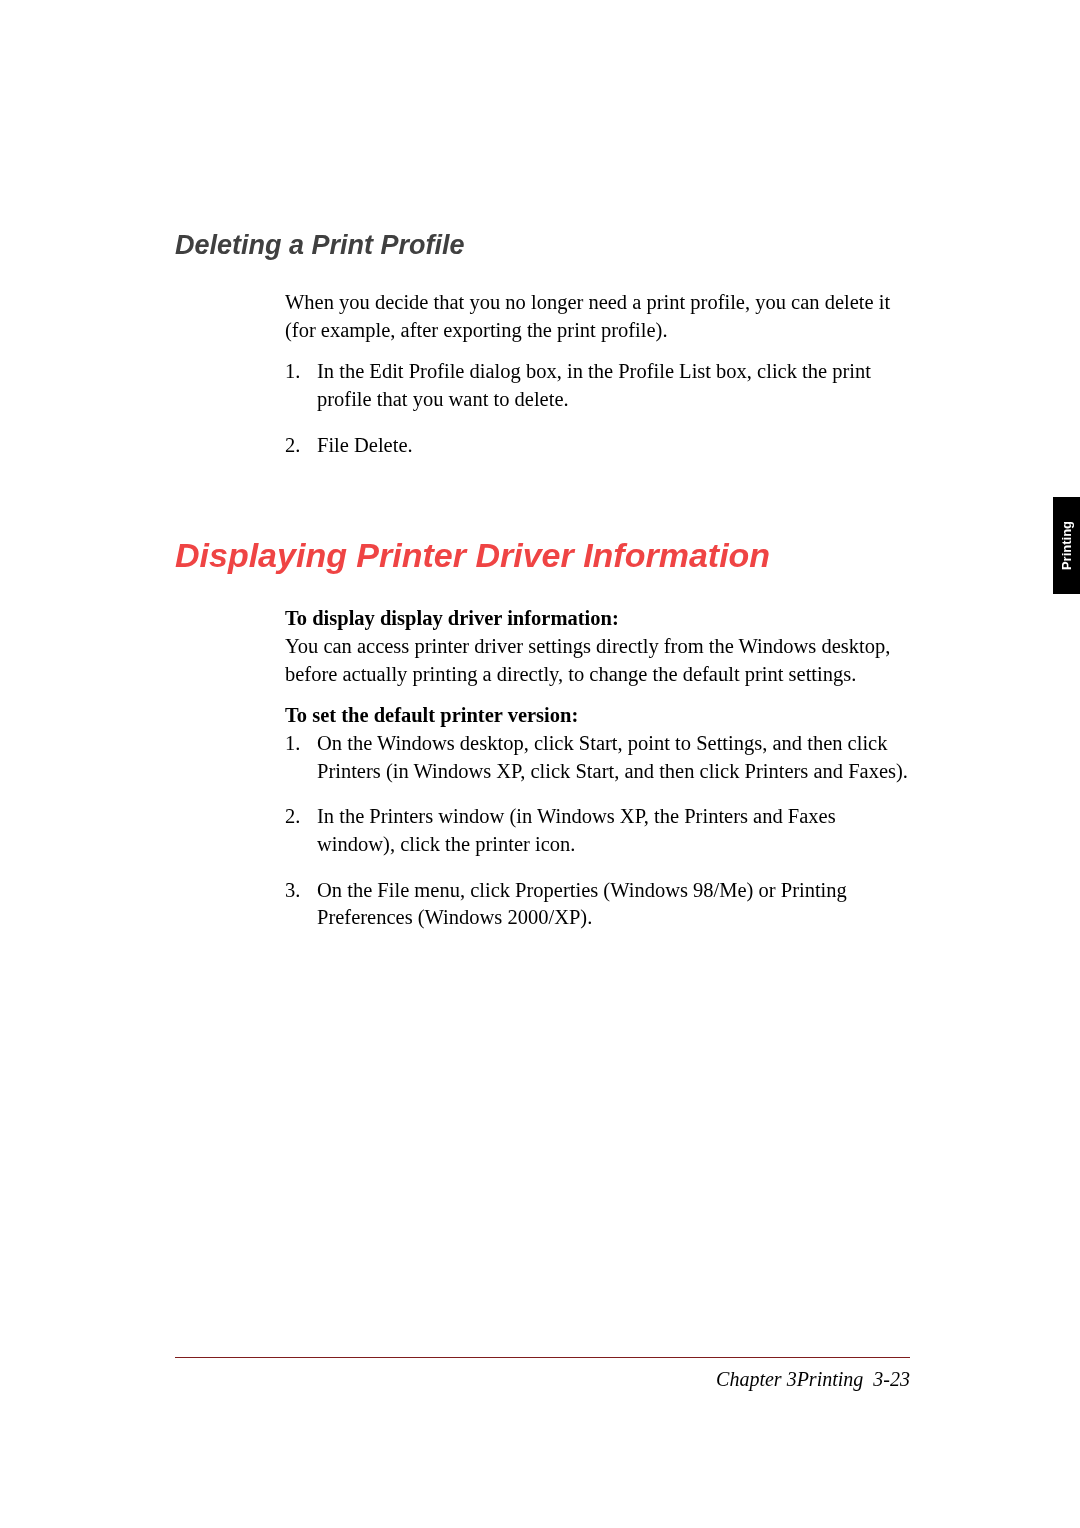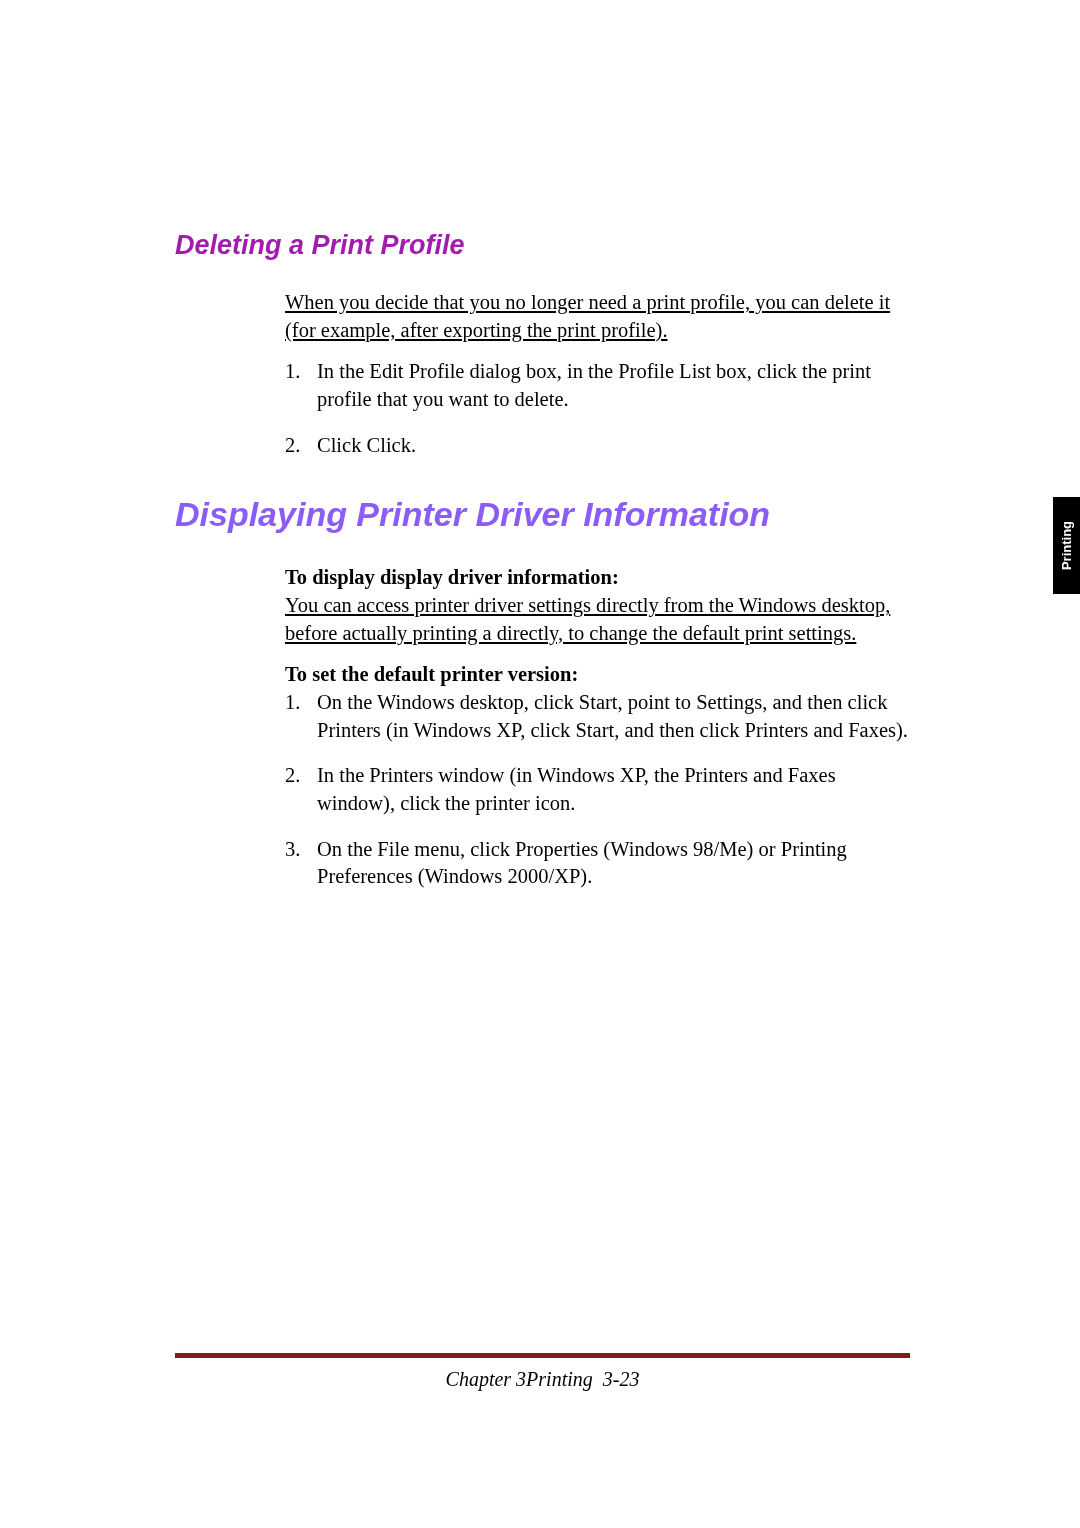--- a/index.html
+++ b/index.html
@@ -16,37 +16,36 @@
       position: relative;
     }
     .page-content {
       padding: 230px 170px 0 175px;
     }
     .h3 {
       font-family: Arial, Helvetica, sans-serif;
       font-weight: bold;
       font-style: italic;
       font-size: 27px;
-      color: #a21caf;
+      color: #404040;
       margin-bottom: 28px;
     }
     .h2 {
       font-family: Arial, Helvetica, sans-serif;
       font-weight: bold;
       font-style: italic;
       font-size: 34px;
-      color: #8b5cf6;
+      color: #ef4444;
       margin-bottom: 30px;
-      margin-top: 36px;
+      margin-top: 77px;
     }
     .body-text {
       font-size: 20.5px;
       line-height: 1.35;
       margin-bottom: 14px;
-      text-decoration: underline;
     }
     .indented {
       padding-left: 110px;
     }
     .bold-intro {
       font-weight: bold;
       font-size: 20.5px;
       line-height: 1.35;
     }
     .numlist-item {
@@ -78,24 +77,24 @@
       font-size: 13px;
       font-weight: bold;
       transform: rotate(-90deg);
       white-space: nowrap;
     }
     .footer {
       position: absolute;
       bottom: 137px;
       left: 175px;
       right: 170px;
-      border-top: 5px solid #7f1d1d;
+      border-top: 1px solid #7f1d1d;
       padding-top: 10px;
       display: flex;
-      justify-content: center;
+      justify-content: flex-end;
       font-style: italic;
       font-size: 20px;
     }
     .footer-right {
       display: flex;
       gap: 10px;
     }
     .footer-section {
       font-style: italic;
     }
@@ -111,21 +110,21 @@
   <h3 class="h3">Deleting a Print Profile</h3>
 
   <div class="indented">
     <p class="body-text">When you decide that you no longer need a print profile, you can delete it (for example, after exporting the print profile).</p>
     <div class="numlist-item" style="margin-bottom:18px;">
       <span class="numlist-num">1.</span>
       <span class="numlist-text">In the Edit Profile dialog box, in the Profile List box, click the print profile that you want to delete.</span>
     </div>
     <div class="numlist-item">
       <span class="numlist-num">2.</span>
-      <span class="numlist-text">Click Click.</span>
+      <span class="numlist-text">File Delete.</span>
     </div>
   </div>
 
   <h2 class="h2">Displaying Printer Driver Information</h2>
 
   <div class="indented">
     <p class="bold-intro">To display display driver information:</p>
   </div>
 
 

